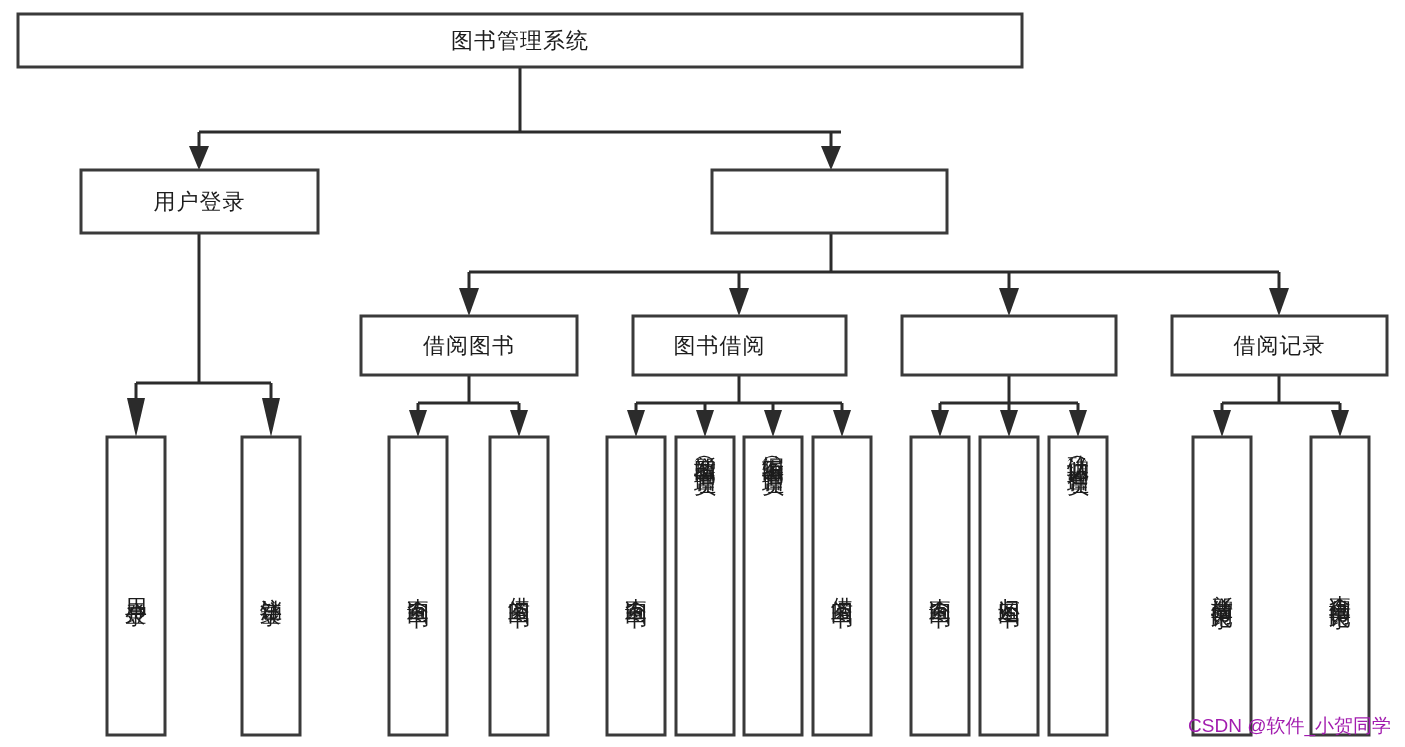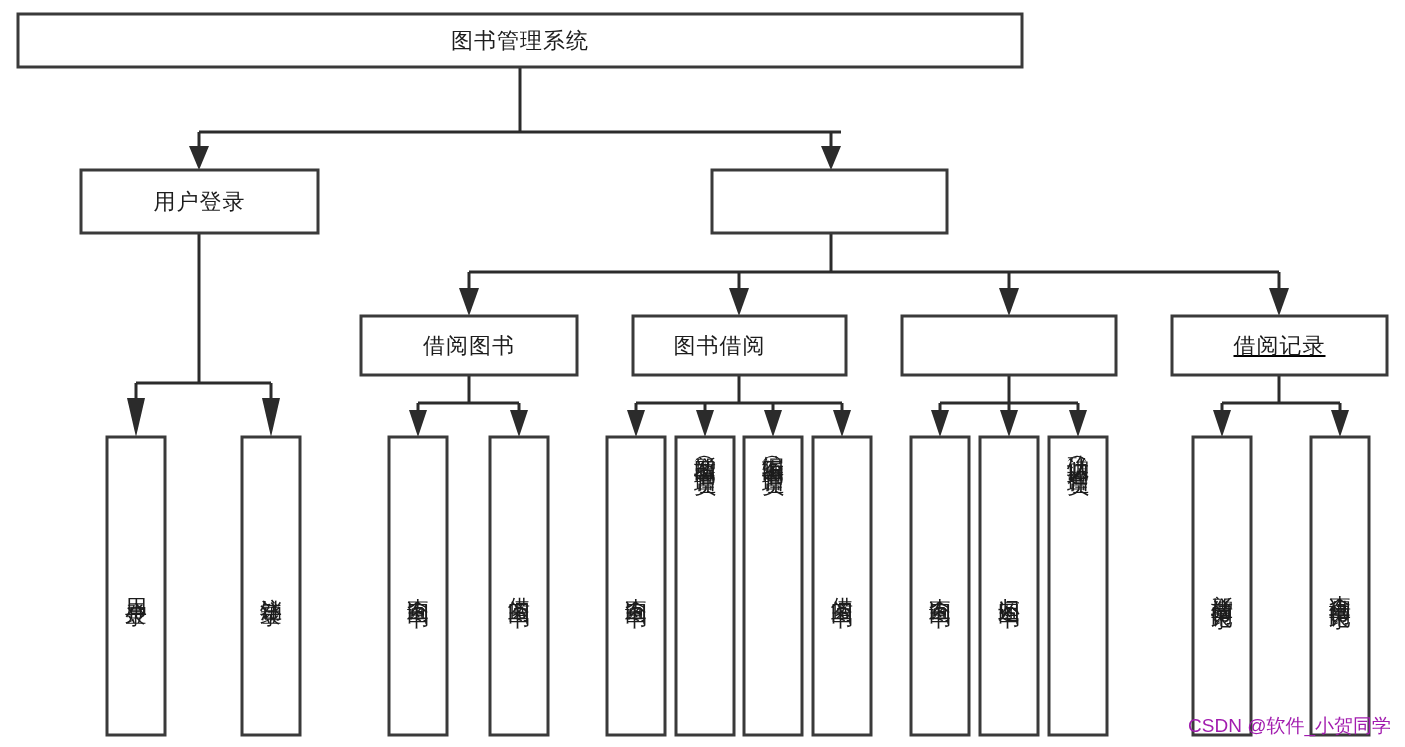--- a/index.html
+++ b/index.html
@@ -206,21 +206,21 @@
 
   <div class="hlabel-wrap" style="left:361px; top:316px; width:216px; height:59px;">
     <span class="hlabel-text">借阅图书</span>
   </div>
 
   <div class="hlabel-wrap" style="left:633px; top:316px; width:173px; height:59px;">
     <span class="hlabel-text">图书借阅</span>
   </div>
 
 
-  <div class="hlabel-wrap" style="left:1172px; top:316px; width:215px; height:59px;text-decoration:underline;">
+  <div class="hlabel-wrap" style="left:1172px; top:316px; width:215px; height:59px;">
     <span class="hlabel-text">借阅记录</span>
   </div>
 
   <div class="vlabel-wrap" style="left:107px; top:437px; width:58px; height:298px;">
     <span class="vlabel-text">用户登录</span>
   </div>
 
   <div class="vlabel-wrap" style="left:242px; top:437px; width:58px; height:298px;">
     <span class="vlabel-text">注销登录</span>
   </div>

